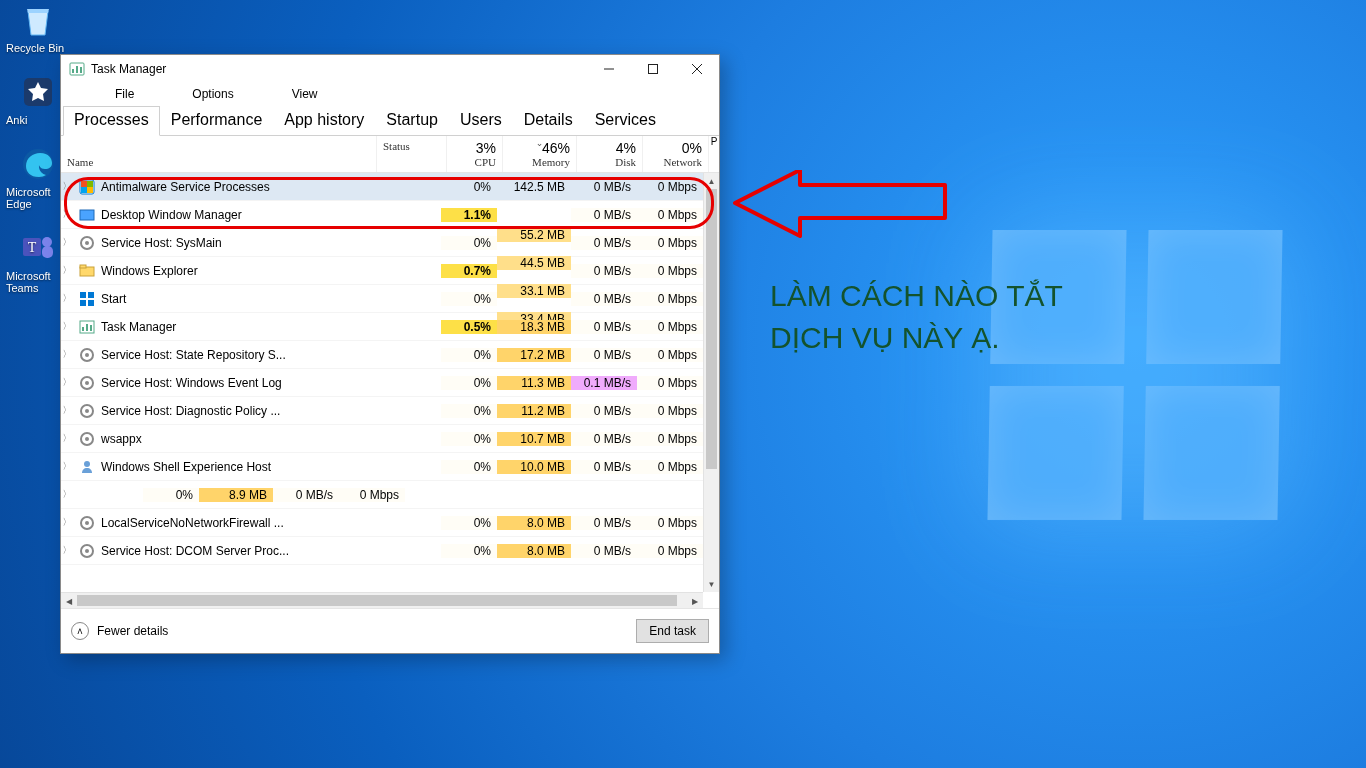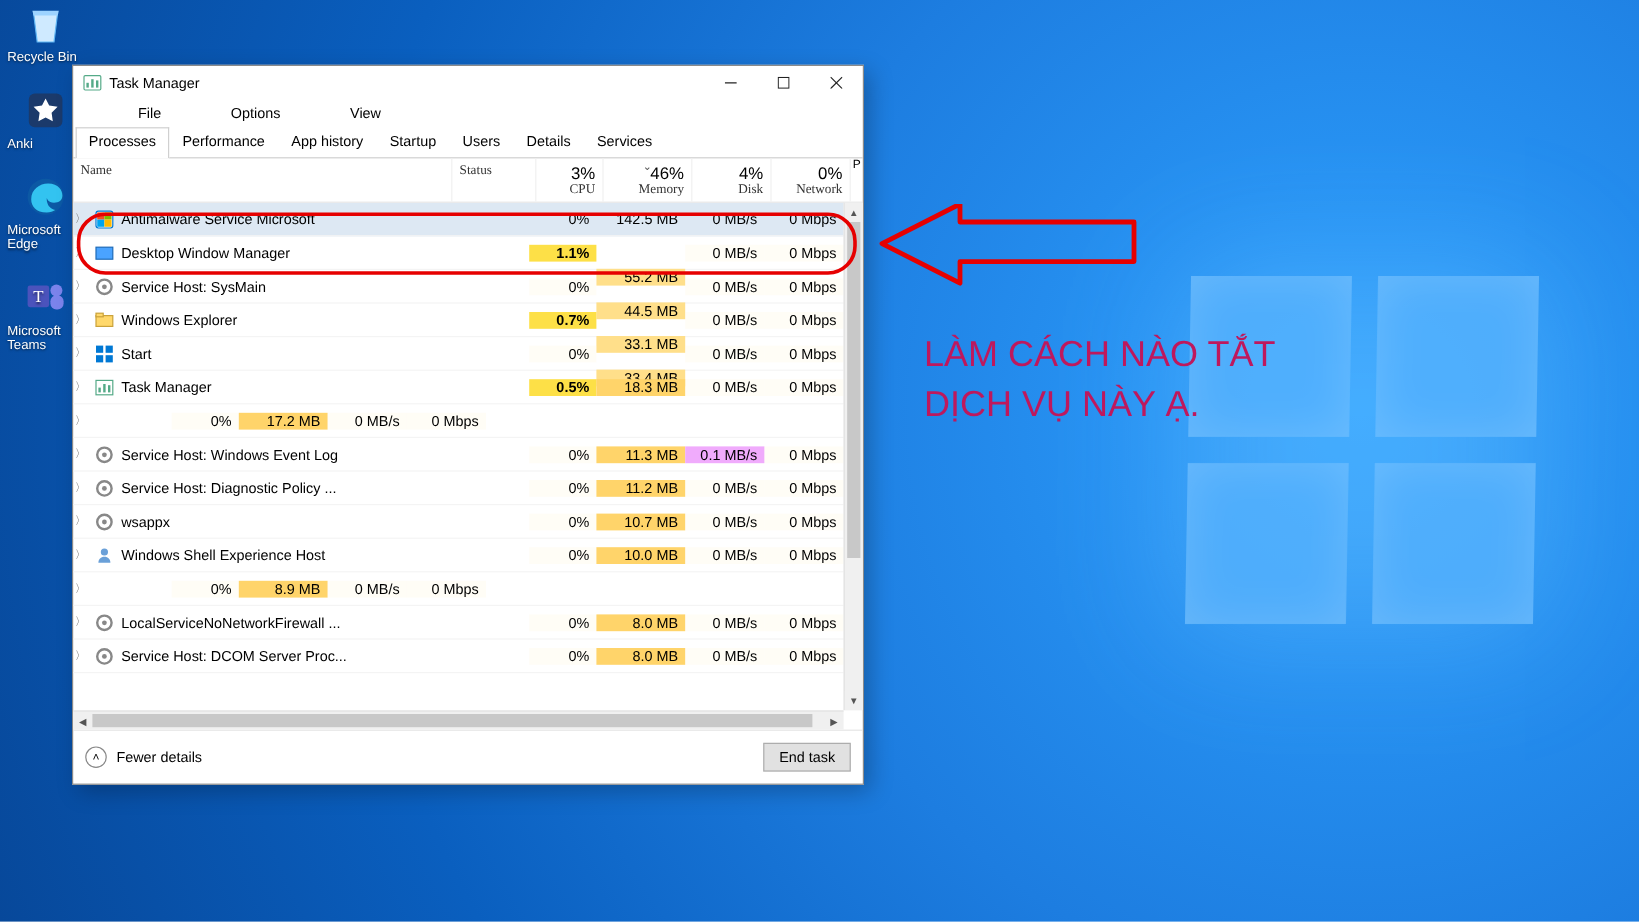--- a/index.html
+++ b/index.html
@@ -42,27 +42,27 @@
     color:#000;
   }
   .titlebar { display:flex; align-items:center; height:28px; padding:0 0 0 8px; }
   .titlebar .ticon { width:16px; height:16px; margin-right:6px; }
   .titlebar .title { flex:1; font-size:12px; }
   .winbtn { width:44px; height:28px; display:flex; align-items:center; justify-content:center; color:#222; }
 
   .menubar { display:flex; gap:0; padding:2px 4px; font-size:12px; }
   .menubar .mi { padding:2px 8px;margin-left:42px; }
 
-  .tabs { display:flex; border-bottom:1px solid #d0d0d0; padding:0 2px; font-size:12px; }
+  .tabs { display:flex; border-bottom:1px solid #d0d0d0; padding:0 2px; font-size:16px; }
   .tab { padding:4px 10px 6px; border:1px solid transparent; position:relative; top:1px; }
   .tab.active { border-color:#d0d0d0; border-bottom-color:#fff; background:#fff; }
 
   .gridhead { display:flex; border-bottom:1px solid #e5e5e5; font-size:12px; }
   .gridhead .col { padding:4px 6px; border-right:1px solid #f0f0f0; text-align:right; position:relative; }
-  .gridhead .col.name { text-align:left; flex:1; display:flex; }
+  .gridhead .col.name { text-align:left; flex:1; display:flex; align-items:flex-end; }
   .gridhead .pct { display:block; font-size:14px; }
   .gridhead .lbl { display:block; font-size:11px; color:#333;font-family:Liberation Serif, serif; }
   .sort-indicator { position:absolute; top:2px; left:50%; transform:translateX(-50%); font-size:9px; color:#555; }
 
   .col.name   { width: 300px; flex:1; }
   .col.status { width: 70px; text-align:left; }
   .col.cpu    { width: 56px; }
   .col.mem    { width: 74px; }
   .col.disk   { width: 66px; }
   .col.net    { width: 66px; }
@@ -98,21 +98,21 @@
   .hscroll .thumb { position:absolute; left:16px; right:26px; top:2px; bottom:2px; background:#c8c8c8; }
 
   .footer { display:flex; align-items:center; justify-content:space-between; padding:10px 10px; border-top:1px solid #e5e5e5; }
   .fewer { display:flex; align-items:center; gap:8px; font-size:12px; }
   .fewer .circ { width:18px; height:18px; border:1px solid #888; border-radius:50%; display:flex; align-items:center; justify-content:center; font-size:10px; }
   .endtask { padding:4px 12px; border:1px solid #adadad; background:#e1e1e1; font-size:12px; }
 
   
   .annot-arrow { position:absolute; left:730px; top:170px; }
   .annot-box { position:absolute; left:64px; top:177px; width:650px; height:52px; border:3px solid #e60000; border-radius:24px; pointer-events:none; }
-  .annot-text { position:absolute; left:770px; top:275px; color:#be185d; font-size:30px; font-weight:400; line-height:1.4; font-family:"Segoe UI",sans-serif; }
+  .annot-text { position:absolute; left:770px; top:275px; color:#14532d; font-size:30px; font-weight:400; line-height:1.4; font-family:"Segoe UI",sans-serif; }
 
   svg { display:block; }
 </style>
 </head>
 <body>
 
 <div class="winlogo">
   <div></div>
     <div></div>
     <div></div>
@@ -239,21 +239,21 @@
           <div class="cell name col name">
             <span class="picon">
               <svg width="16" height="16">
                 <rect x="1" y="1" width="14" height="14" rx="2" fill="#fff" stroke="#0078d4"></rect>
                 <rect x="2" y="2" width="6" height="6" fill="#f25022"></rect>
                 <rect x="8" y="2" width="6" height="6" fill="#7fba00"></rect>
                 <rect x="2" y="8" width="6" height="6" fill="#00a4ef"></rect>
                 <rect x="8" y="8" width="6" height="6" fill="#ffb900"></rect>
               </svg>
             </span>
-            <span>Antimalware Service Microsoft</span>
+            <span>Antimalware Service Processes</span>
           </div>
           <div class="cell col status"></div>
           <div class="cell num col cpu heat0">0%</div>
           <div class="cell num col mem heatMem1">142.5 MB</div>
           <div class="cell num col disk heat0">0 MB/s</div>
           <div class="cell num col net heat0">0 Mbps</div>
         </div>
         <div class="row">
           <span class="chev">〉</span>
           <div class="cell name col name">
@@ -337,20 +337,29 @@
             <span>Task Manager</span>
           </div>
           <div class="cell col status"></div>
           <div class="cell num col cpu heatCpu">0.5%</div>
           <div class="cell num col mem heatMem3">18.3 MB</div>
           <div class="cell num col disk heat0">0 MB/s</div>
           <div class="cell num col net heat0">0 Mbps</div>
         </div>
         <div class="row">
           <span class="chev">〉</span>
+          <div class="cell name col name">
+            <span class="picon">
+              <svg width="16" height="16">
+                <circle cx="8" cy="8" r="6" fill="none" stroke="#888" stroke-width="2"></circle>
+                <circle cx="8" cy="8" r="2" fill="#888"></circle>
+              </svg>
+            </span>
+            <span>Service Host: State Repository S...</span>
+          </div>
           <div class="cell col status"></div>
           <div class="cell num col cpu heat0">0%</div>
           <div class="cell num col mem heatMem3">17.2 MB</div>
           <div class="cell num col disk heat0">0 MB/s</div>
           <div class="cell num col net heat0">0 Mbps</div>
         </div>
         <div class="row">
           <span class="chev">〉</span>
           <div class="cell name col name">
             <span class="picon">

